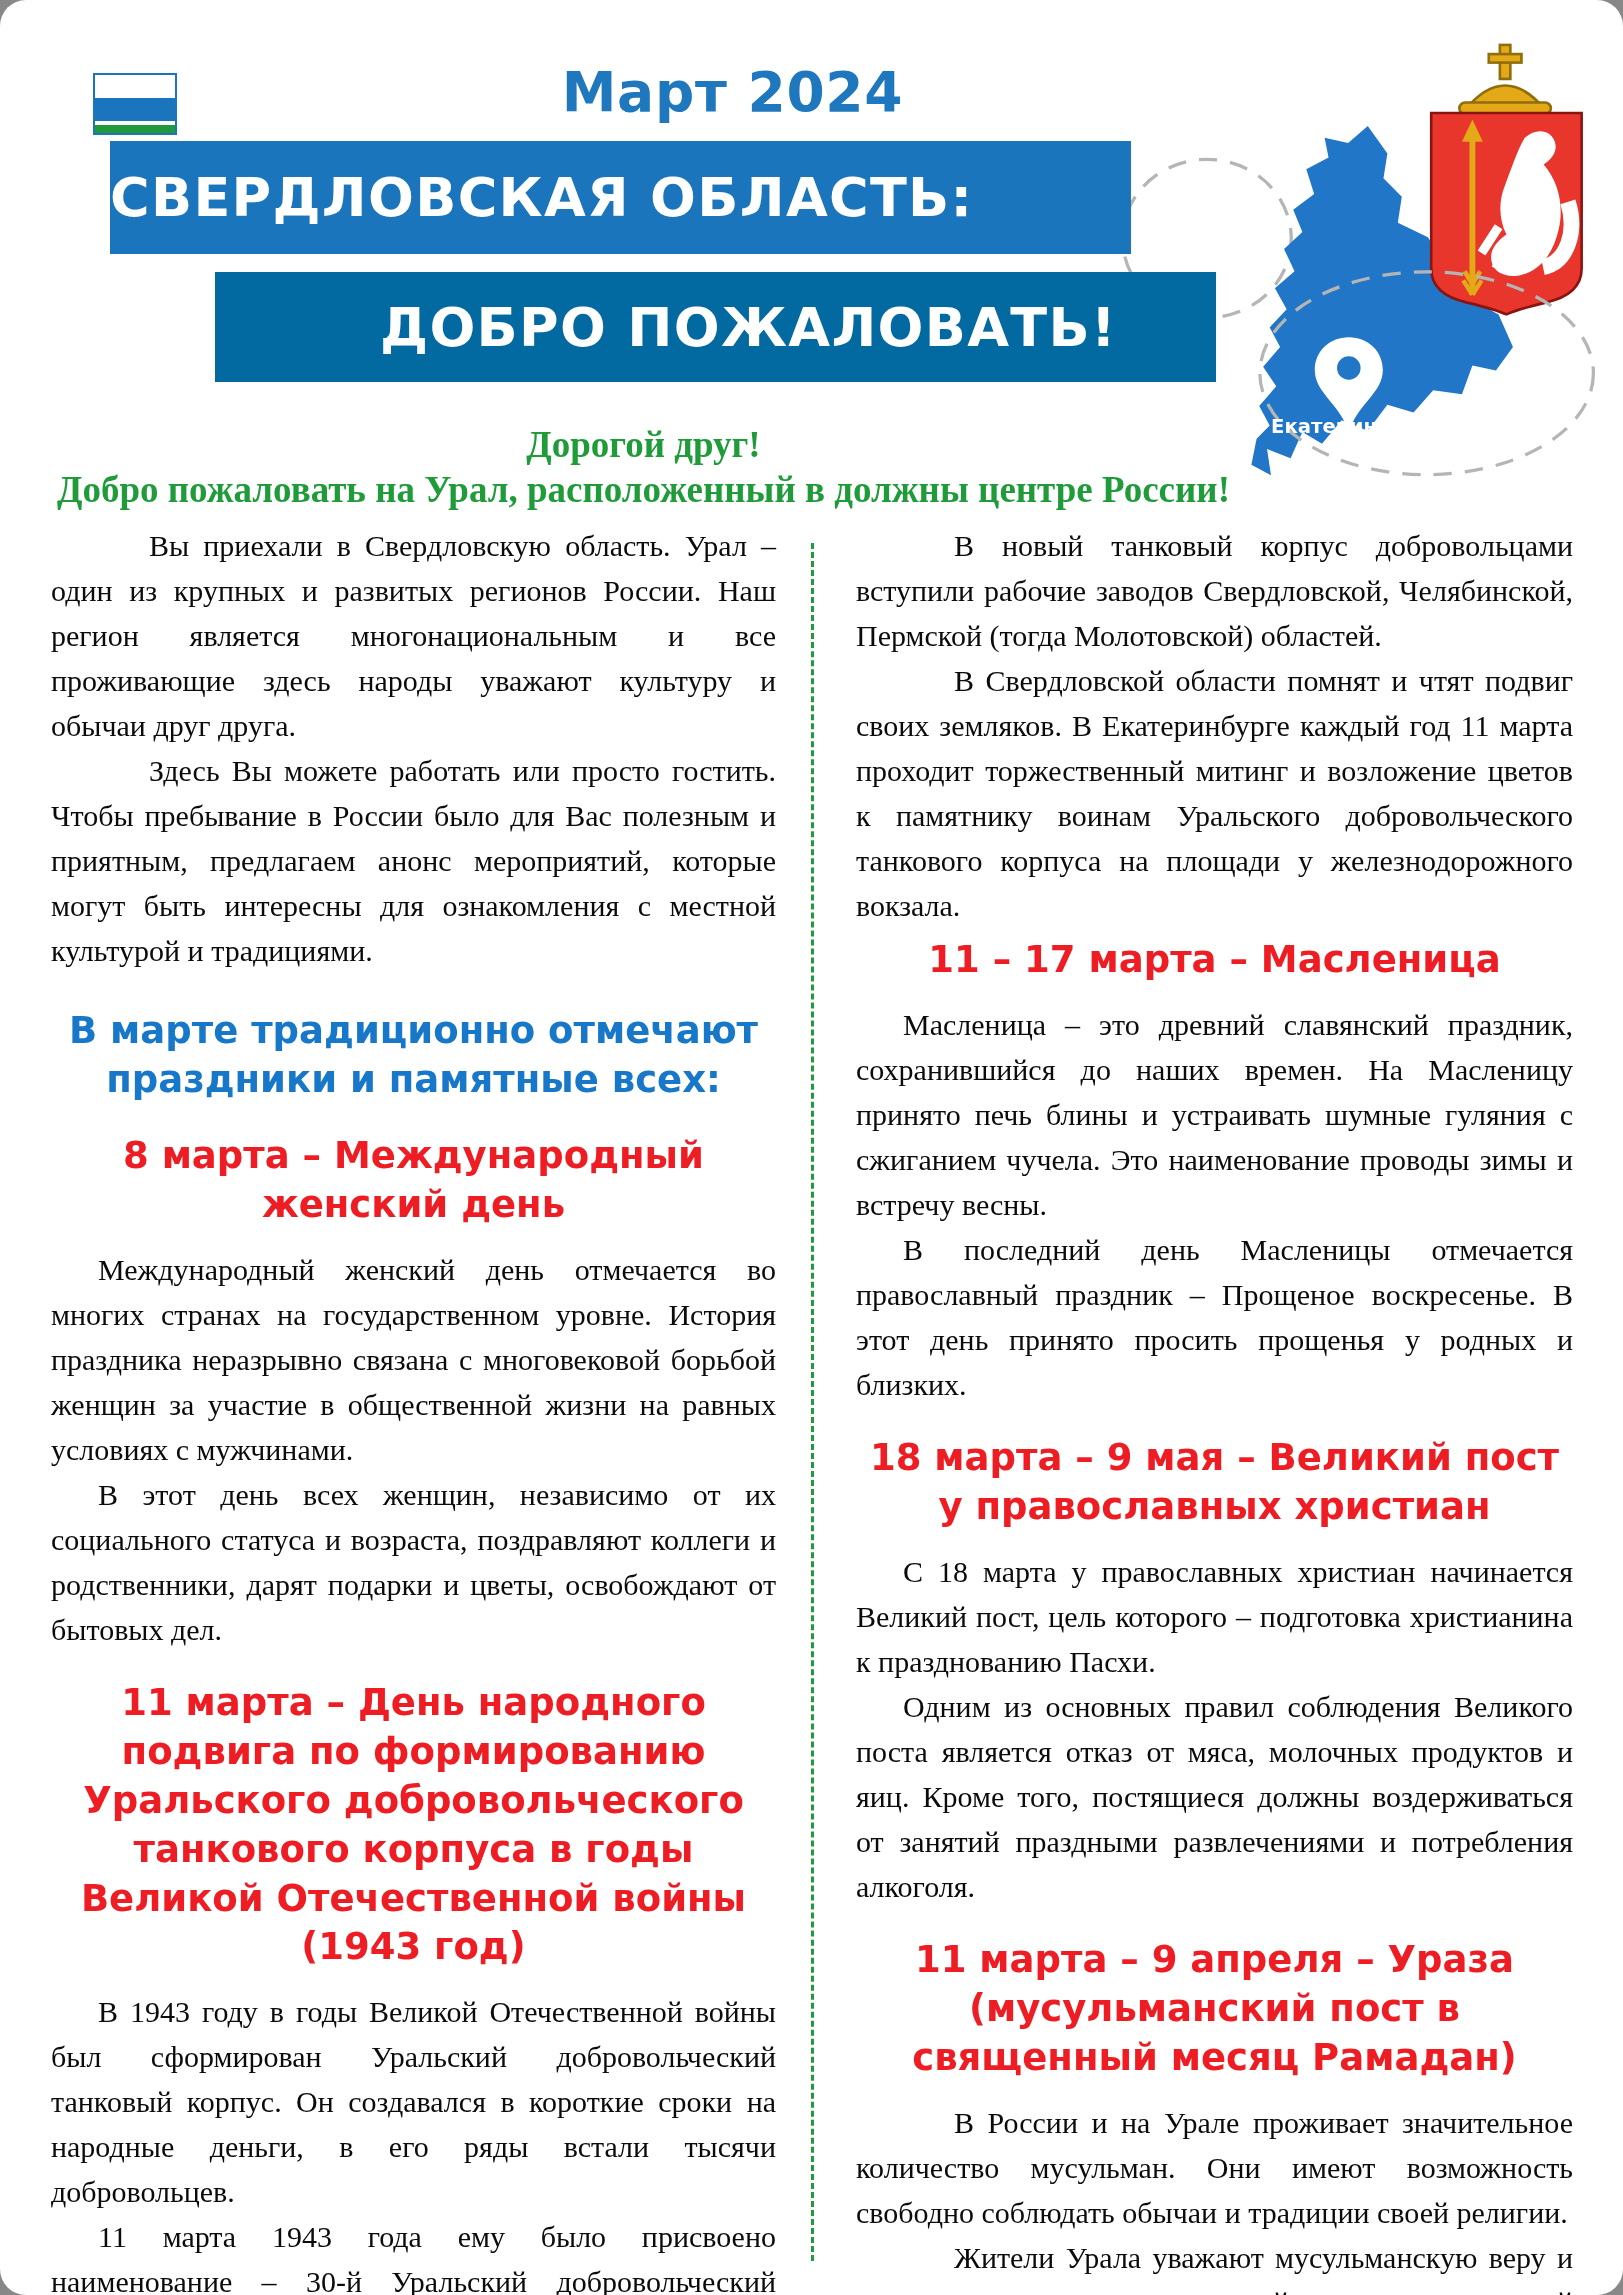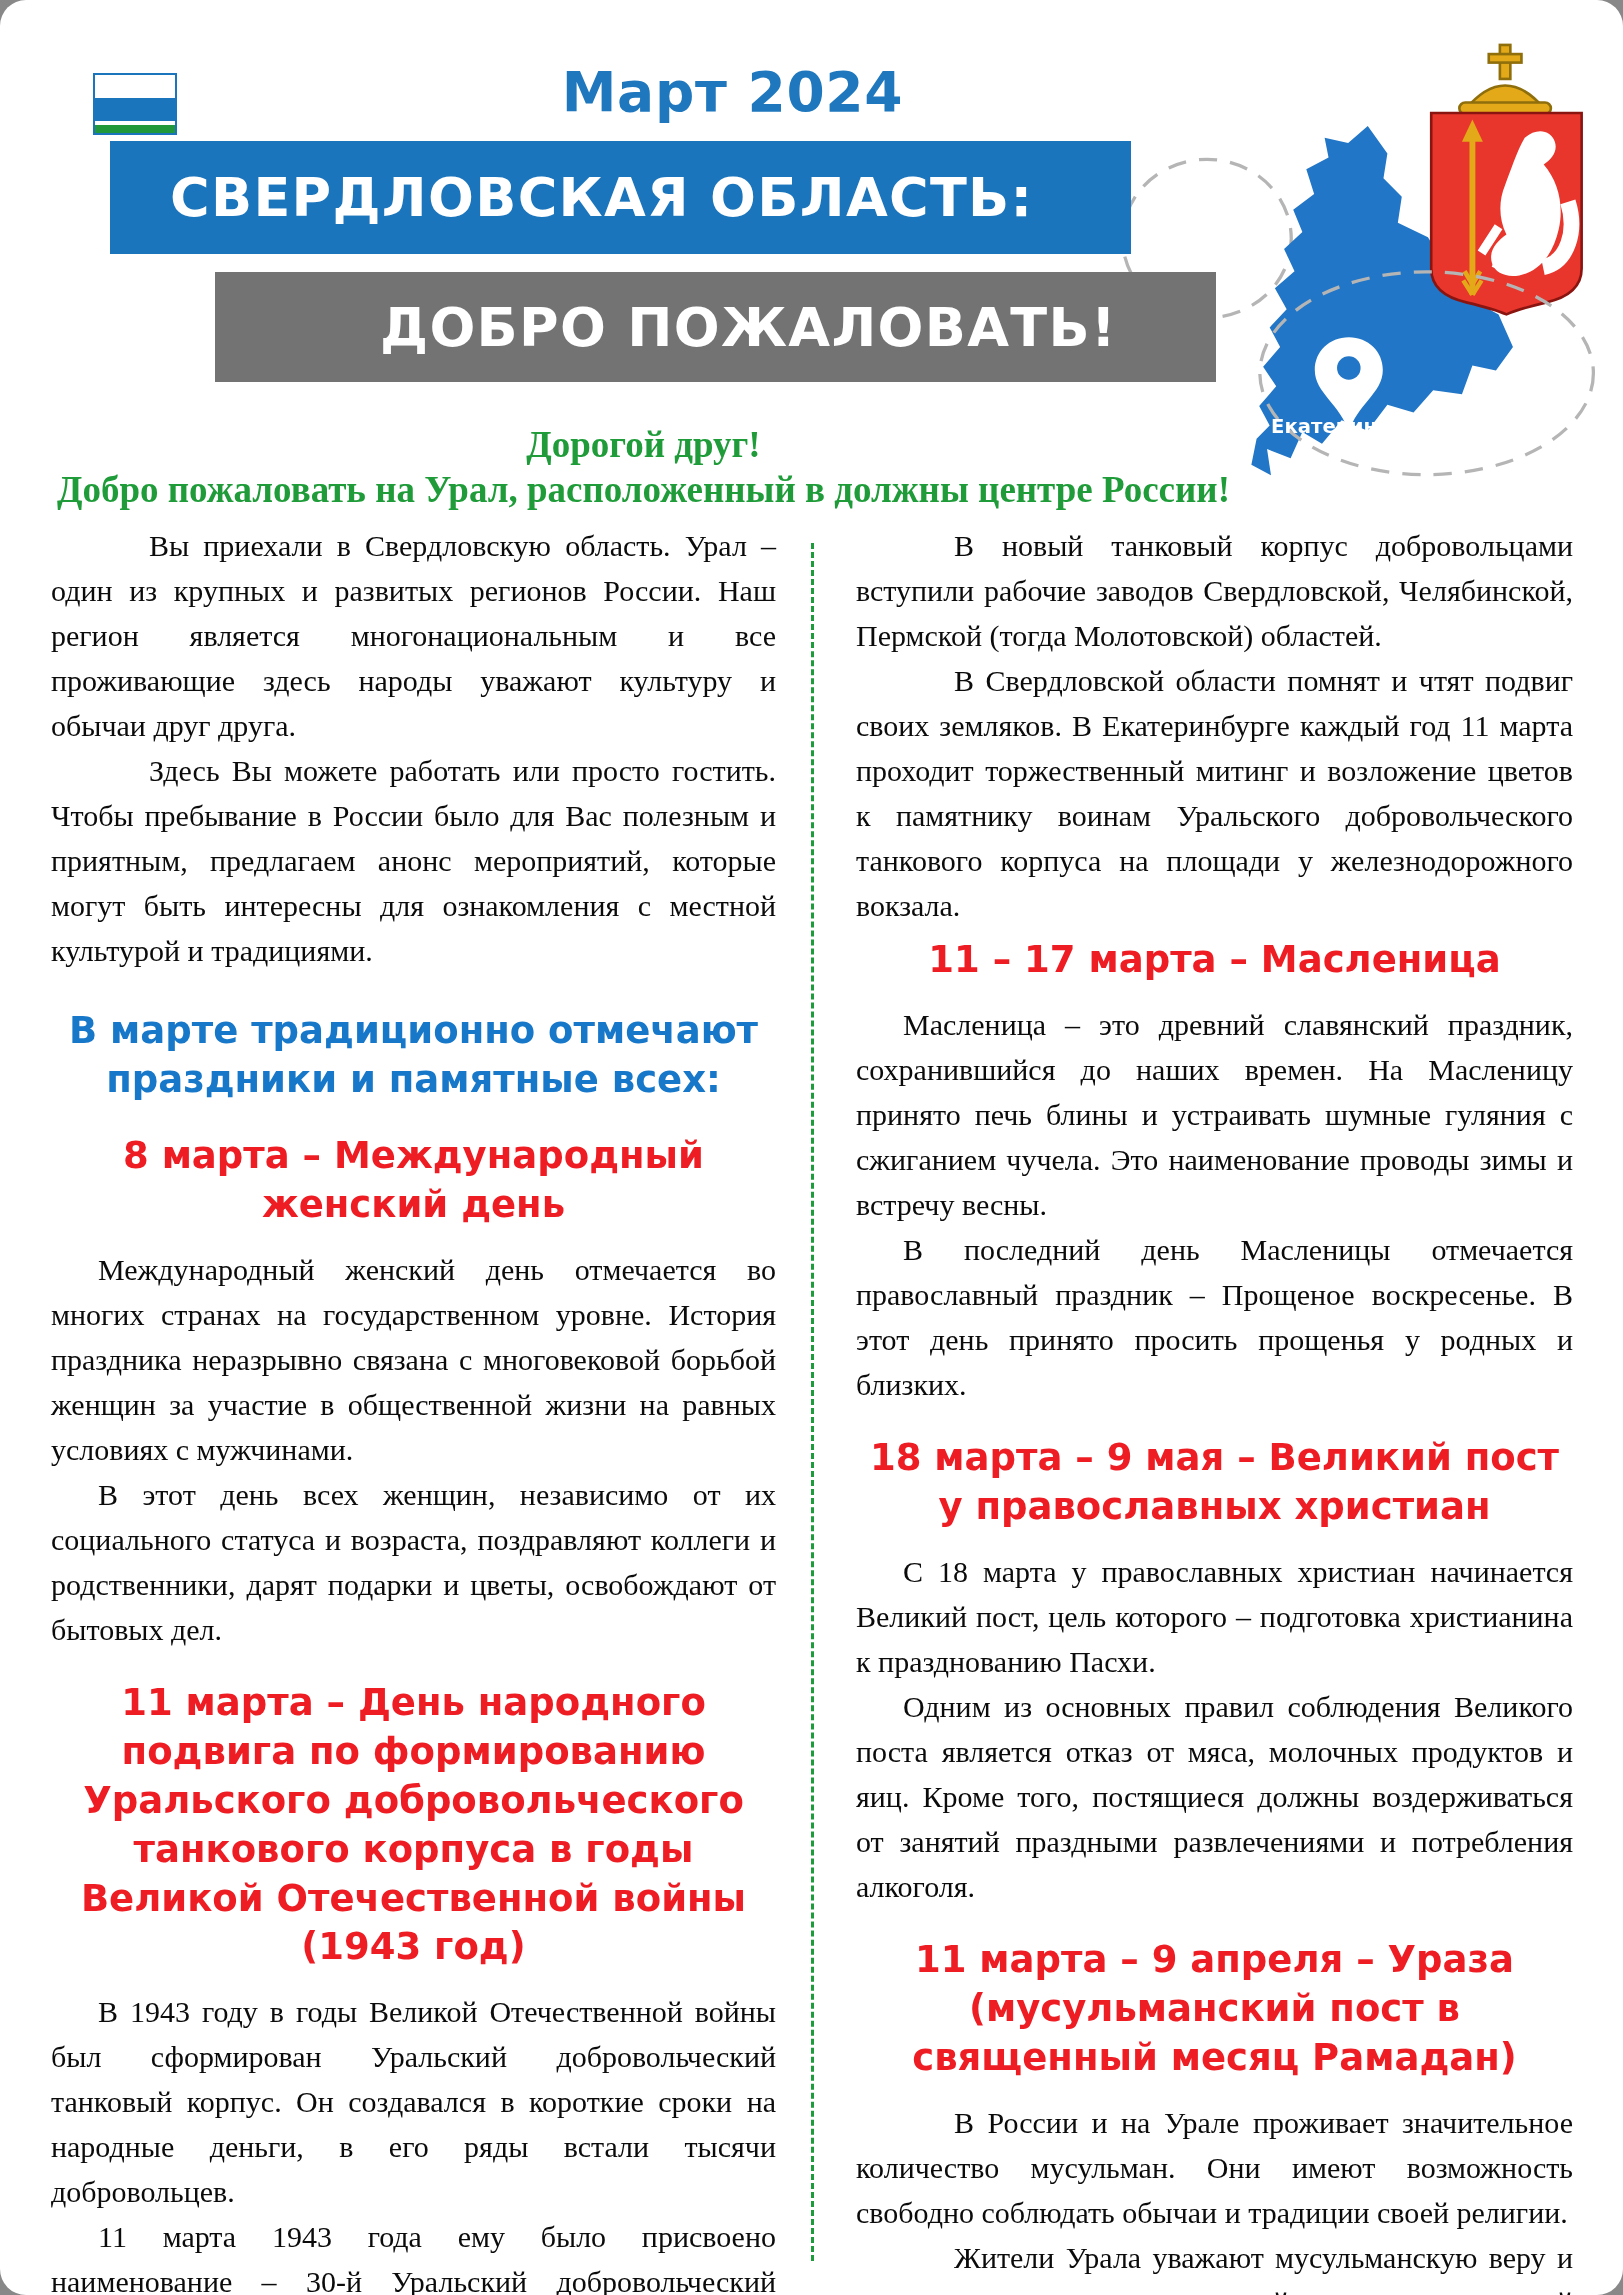--- a/index.html
+++ b/index.html
@@ -29,22 +29,22 @@
     font-weight:bold;font-size:55px;color:#1F78BE;letter-spacing:0.7px;
   }
 
   .banner{
     position:absolute;box-sizing:border-box;
     display:flex;align-items:center;
     font-family:"DejaVu Sans", sans-serif;
     font-weight:bold;color:#ffffff;font-size:54px;letter-spacing:1.3px;
     white-space:nowrap;
   }
-  .banner-blue{left:110px;top:141px;width:1021px;height:113px;background:#1B75BC;padding-left:60px;}
-  .banner-green{left:215px;top:272px;width:1001px;height:110px;background:#737373;padding-left:165px;}
+  .banner-blue{left:110px;top:141px;width:1021px;height:113px;background:#1B75BC;}
+  .banner-green{left:215px;top:272px;width:1001px;height:110px;background:#0369a1;padding-left:165px;}
 
   
   .map-art{position:absolute;left:1106px;top:6.5px;}
   .map-art .dash{fill:none;stroke:#B5B5B5;stroke-width:5;stroke-dasharray:28 20;}
   .map-art .region{fill:#2176C7;}
   .map-art .city-label{font-family:"DejaVu Sans", sans-serif;font-weight:bold;font-size:30px;fill:#ffffff;}
 
   
   .greeting{
     position:absolute;left:0;top:422px;width:1287px;

